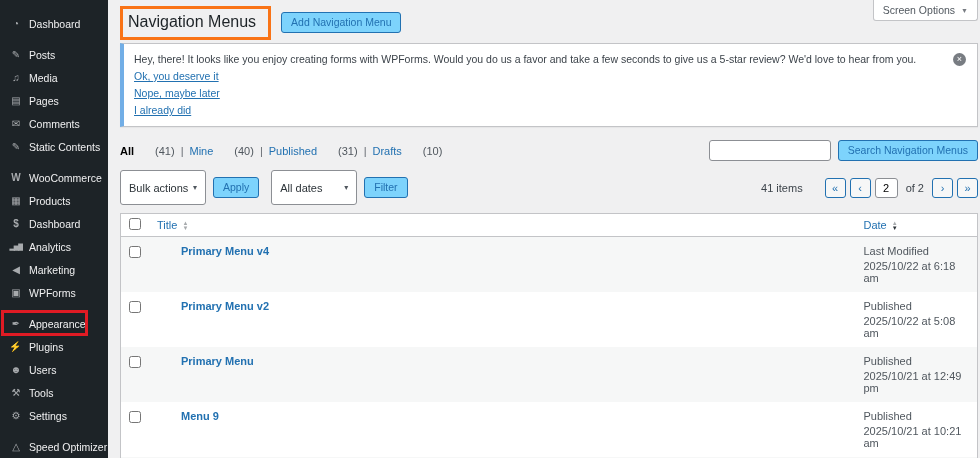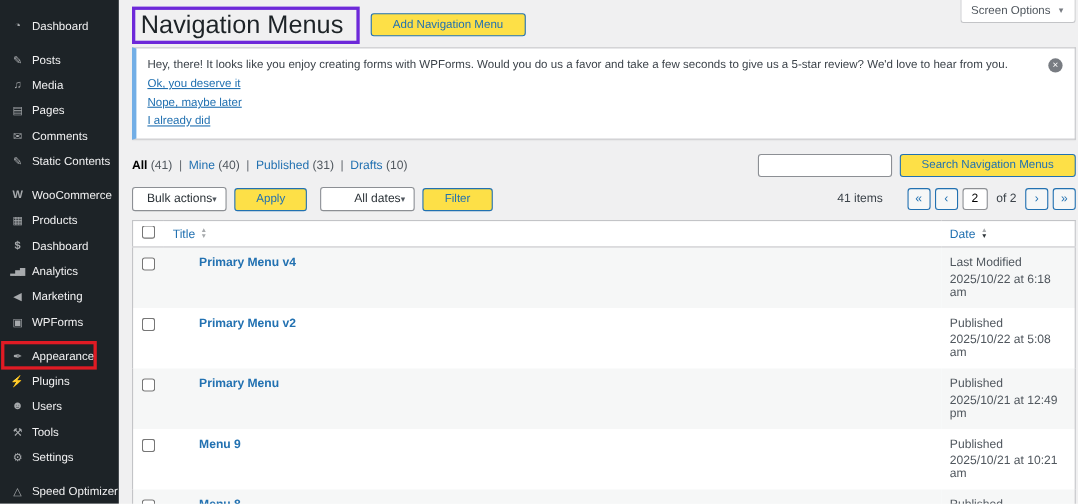--- a/index.html
+++ b/index.html
@@ -41,26 +41,26 @@
     position: absolute; top: 0; right: 2px;
     background: #fff; border: 1px solid #c3c4c7; border-top: none;
     border-radius: 0 0 3px 3px; padding: 4px 9px;
     color: #50575e; font-size: 10.5px; display: flex; align-items: center; gap: 6px;
     cursor: pointer;
   }
   .screen-options .caret { font-size: 7px; color: #787c82; }
 
   .title-row { display: flex; align-items: center; padding-top: 7px; height: 38px; }
   .page-title {
-    font-size: 23px; font-weight: 400; color: #1d2327; margin: 0;
-    border: 3px solid #6d28d9; padding: 1px 12px 3px 5px; line-height: 24px;
+    font-size: 16px; font-weight: 400; color: #1d2327; margin: 0;
+    border: 3px solid #f97316; padding: 1px 12px 3px 5px; line-height: 24px;
   }
   .button {
-    background: #fde047; border: 1px solid #2271b1; border-radius: 3px;
-    color: #2271b1; font-size: 10.5px; padding: 3px 19px; cursor: pointer;
+    background: #7dd3fc; border: 1px solid #2271b1; border-radius: 3px;
+    color: #2271b1; font-size: 10.5px; padding: 3px 9px; cursor: pointer;
     font-family: "Liberation Sans", sans-serif; line-height: 13px; display: inline-block;
   }
   .add-btn { margin-left: 10px; }
 
   
   .notice {
     margin-top: 5px; background: #fff;
     border: 1px solid #c3c4c7; border-left: 4px solid #72aee6;
     box-shadow: 0 1px 1px rgba(0,0,0,.04);
     padding: 9px 34px 10px 10px; position: relative; font-size: 10.5px;
@@ -72,36 +72,36 @@
     width: 13px; height: 13px; border-radius: 50%;
     background: #787c82; color: #fff; font-size: 9px; line-height: 13px;
     text-align: center; cursor: pointer;
   }
 
   
   .list-controls { margin-top: 13px; display: flex; justify-content: space-between; align-items: flex-start; }
   .subsubsub { display: flex; align-items: center; padding-top: 5px; }
   .subsubsub .flink { color: #2271b1; text-decoration: none; }
   .subsubsub .current { color: #000; font-weight: 700; }
-  .subsubsub .count { color: #50575e; margin-left: 3px; text-align: right; }
+  .subsubsub .count { color: #50575e; margin-left: 21px; text-align: right; }
   .subsubsub .sep { color: #646970; margin: 0 6px; }
   .search-box { display: flex; gap: 7px; align-items: center; }
   .search-input {
     width: 122px; height: 21px; border: 1px solid #8c8f94; border-radius: 3px;
     padding: 0 6px; font-size: 11px; background: #fff;
     font-family: "Liberation Sans", sans-serif;
   }
 
   
   .tablenav { margin-top: 9px; display: flex; justify-content: space-between; align-items: center; }
   .bulkactions { display: flex; gap: 7px; align-items: center; }
   .select-box {
     background: #fff; border: 1px solid #8c8f94; border-radius: 3px;
-    height: 22px; padding: 0 8px; display: flex; align-items: center;
-    color: #2c3338; cursor: pointer; min-width: 86px; justify-content: flex-end; 
+    height: 35px; padding: 0 8px; display: flex; align-items: center;
+    color: #2c3338; cursor: pointer; min-width: 86px; justify-content: space-between; 
   }
   .select-box .chev { color: #50575e; font-size: 8px; }
   .tablenav-pages { display: flex; align-items: center; gap: 4px; }
   .displaying-num { color: #3c434a; margin-right: 18px; }
   .page-btn {
     min-width: 21px; height: 20px; padding: 0 5px;
     background: #f6f7f7; border: 1px solid #2271b1; border-radius: 3px;
     color: #2271b1; text-align: center; line-height: 18px; cursor: pointer; font-size: 11px;
   }
   .current-page-input {

